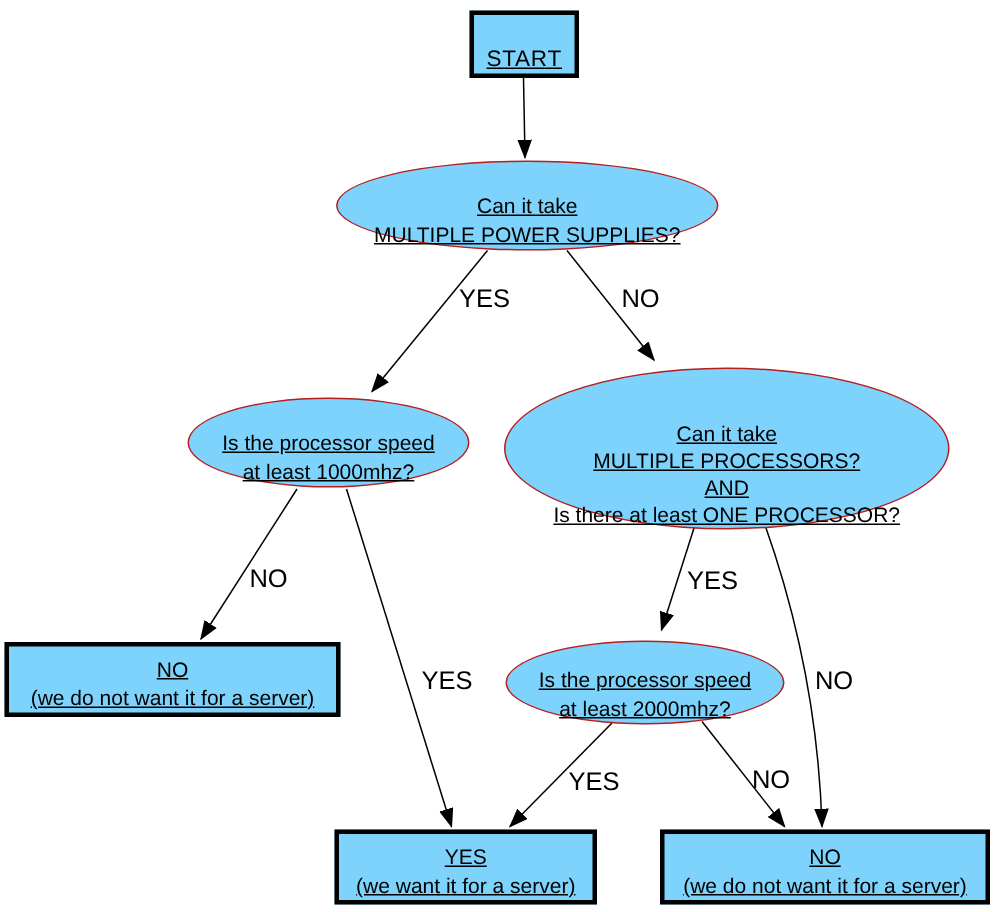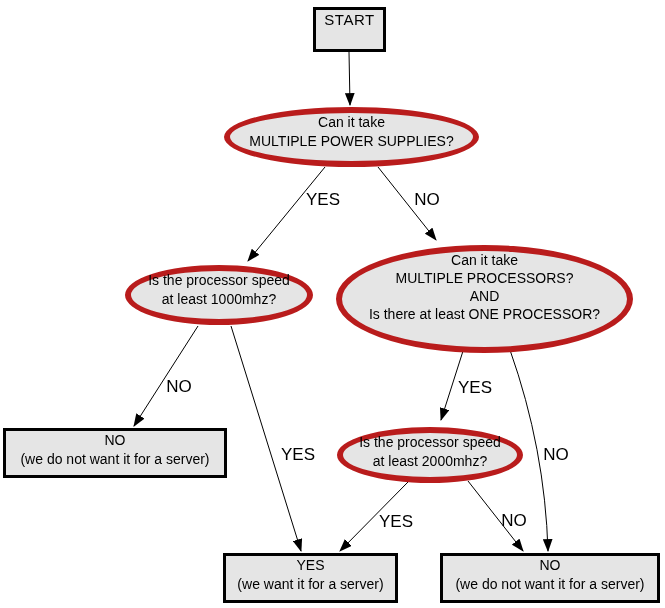--- a/index.html
+++ b/index.html
@@ -23,30 +23,31 @@
   }
   .edges line, .edges path.edge {
     stroke: #000000;
     stroke-width: 1;
     fill: none;
   }
   .node {
     position: absolute;
     box-sizing: border-box;
     display: flex;
-    align-items: flex-start;
+    align-items: flex-end;
     justify-content: center;
     text-align: center;
-    background: #e5e5e5;
+    background: #7dd3fc;
+    text-decoration: underline;
   }
   .rect {
     border: 3px solid #000000;
   }
   .ellipse {
-    border: 6px solid #b91c1c;
+    border: 1px solid #b91c1c;
     border-radius: 50%;
   }
   .node-text {
     white-space: pre-line;
     font-size: 14px;
     line-height: 19px;
   }
   .node-text.compact {
     line-height: 18px;
   }

